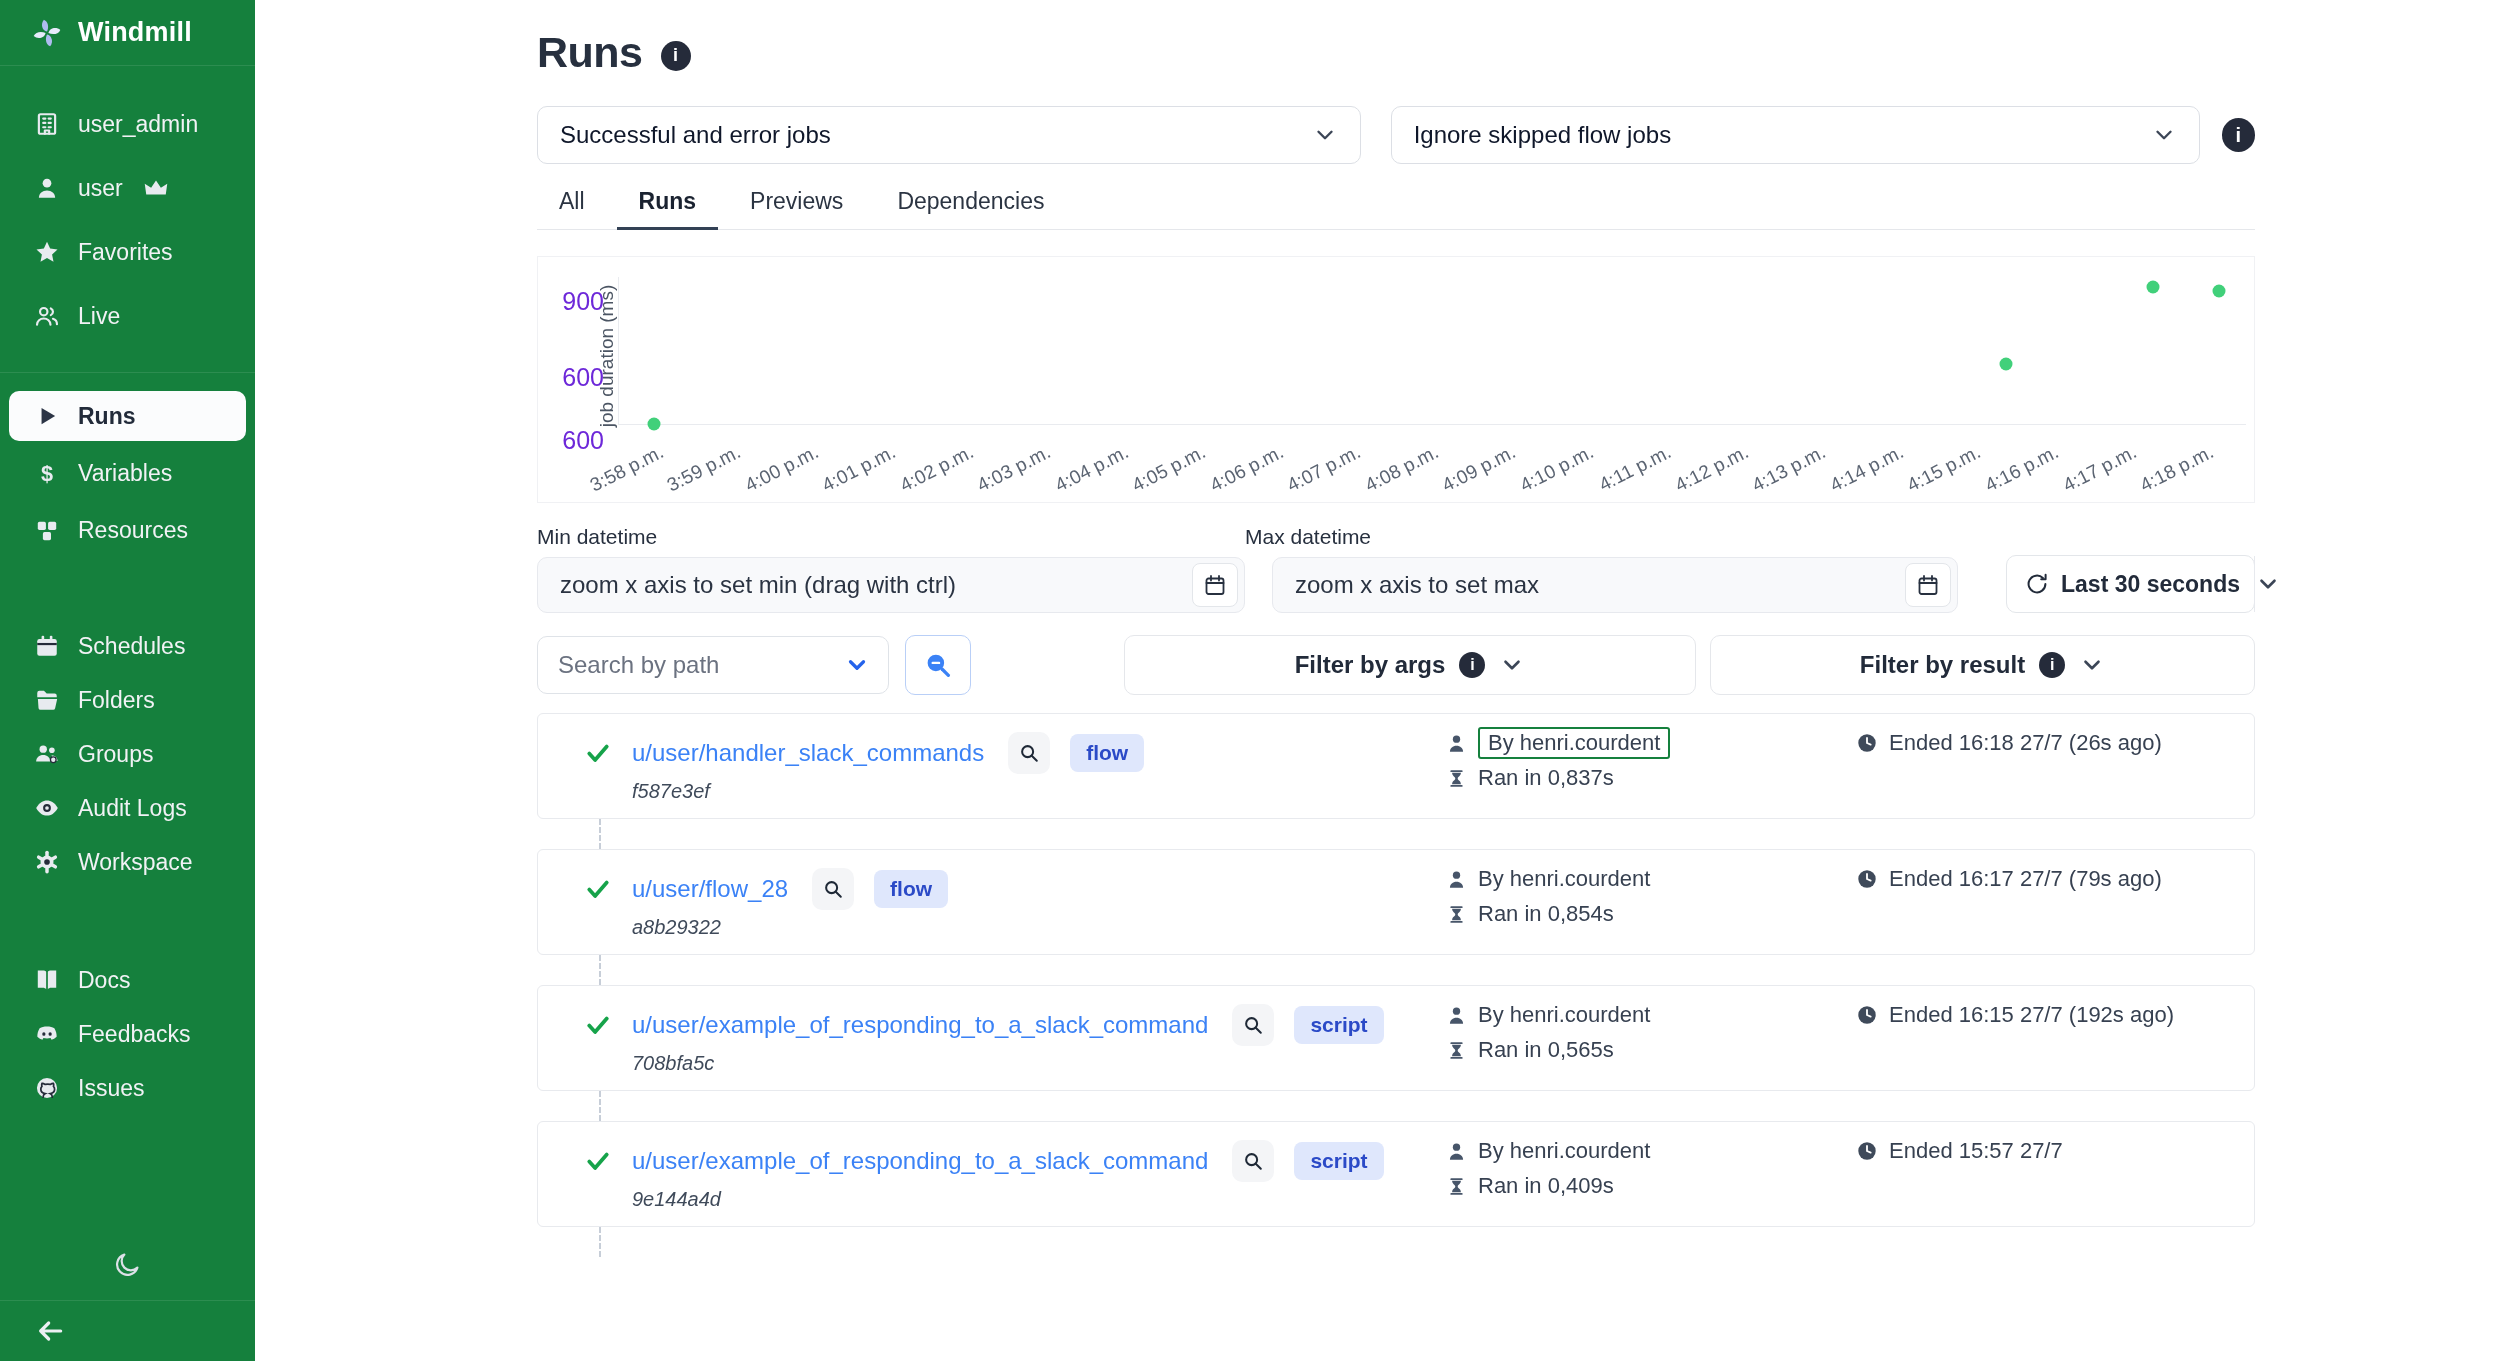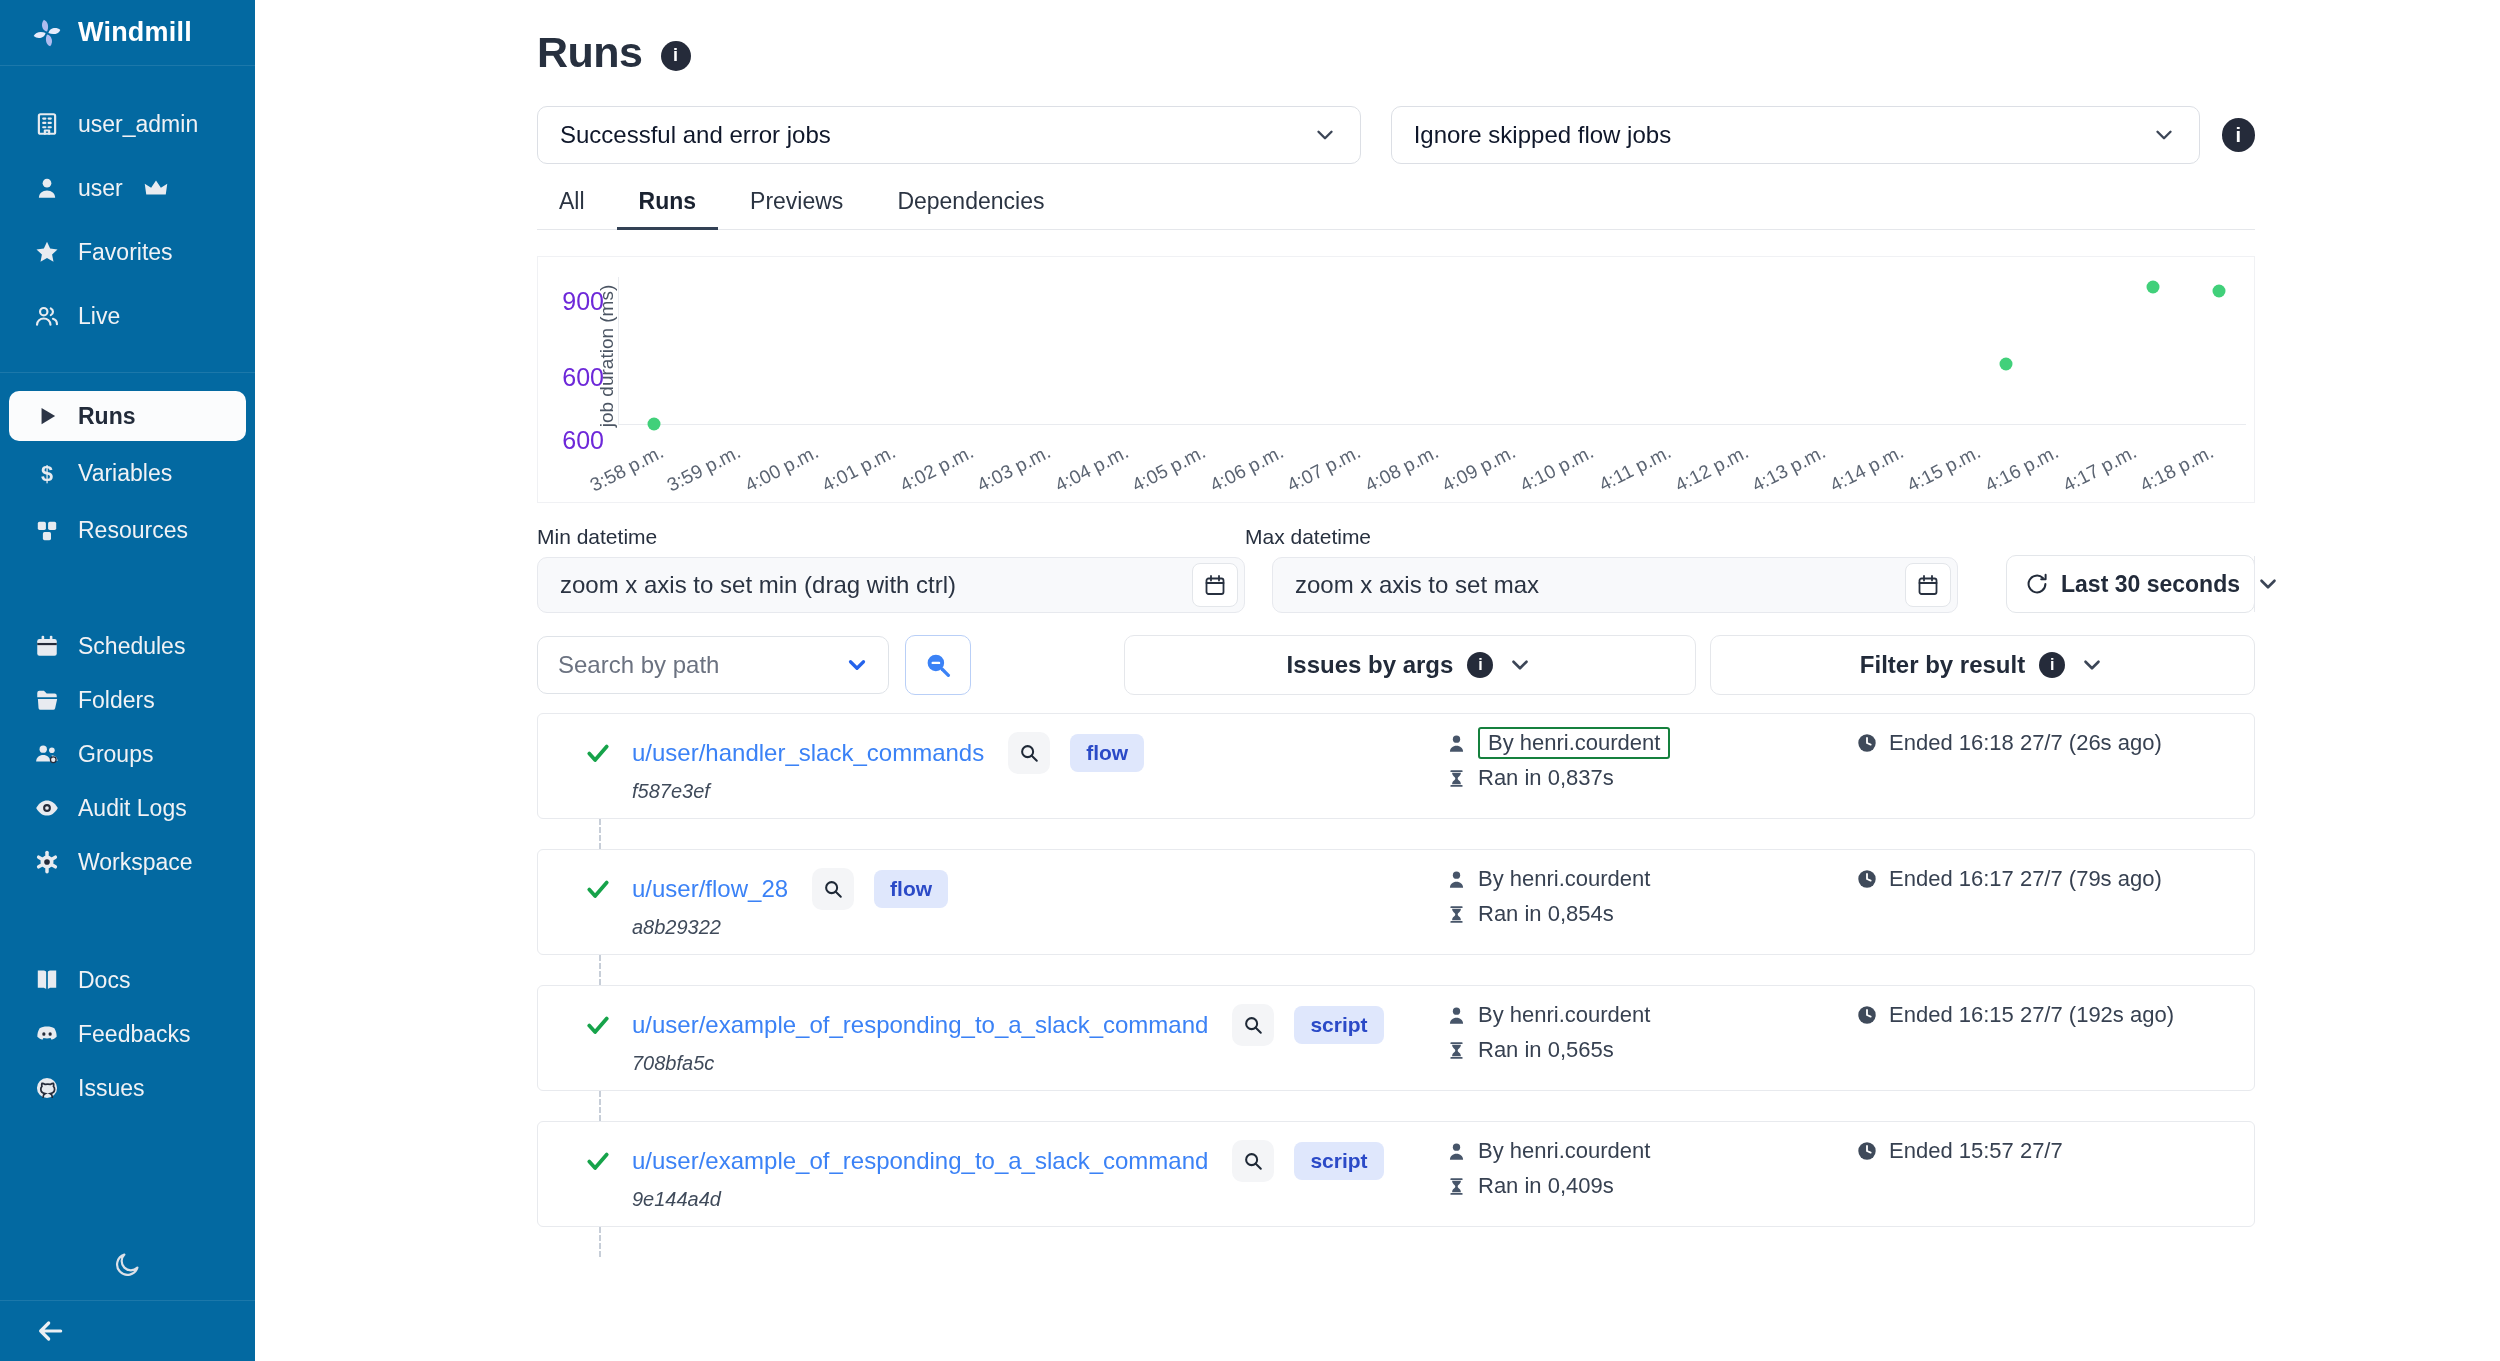--- a/index.html
+++ b/index.html
@@ -1,21 +1,21 @@
 <!DOCTYPE html>
 <html><head>
 <meta charset="utf-8">
 <style>
   * { box-sizing: border-box; margin: 0; padding: 0; }
   html,body { width:2500px; height:1361px; overflow:hidden; background:#ffffff;
     font-family:"Liberation Sans","DejaVu Sans",sans-serif; color:#1f2937; }
 
   
   .sidebar { position:absolute; left:0; top:0; width:255px; height:1361px;
-    background:#0369a1; color:#eef0f4; }
+    background:#15803d; color:#eef0f4; }
   .logo-row { height:66px; display:flex; align-items:center; gap:14px; padding-left:30px;
     border-bottom:1px solid rgba(255,255,255,.10); }
   .logo-row .pinwheel { width:34px; height:34px; }
   .logo-text { font-size:27px; font-weight:700; color:#ffffff; letter-spacing:.2px; }
   .side-group { display:flex; flex-direction:column; }
   .g0 { margin-top:26px; } .g1 { margin-top:14px; } .g2 { margin-top:60px; } .g3 { margin-top:64px; }
   .side-divider { border:none; border-top:1px solid rgba(255,255,255,.10); margin-top:24px; }
   .side-item { display:flex; align-items:center; gap:18px; padding-left:34px; cursor:pointer;
     font-size:23px; font-weight:500; color:#f1f2f5; }
   .g0 .side-item { height:64px; } .g1 .side-item { height:57px; }
@@ -462,21 +462,21 @@
     <div class="search-btn">
       <span class="icon">
         <svg viewBox="0 0 24 24">
           <circle cx="10.3" cy="10.3" r="6.6" fill="#3b82f6"></circle>
           <rect x="6.8" y="9.35" width="7" height="1.9" rx=".95" fill="#ffffff"></rect>
           <path d="M15.2 15.2 L20.3 20.3" stroke="#3b82f6" stroke-width="2.6" stroke-linecap="round"></path>
         </svg>
       </span>
     </div>
     <div class="filter-btn fb-args">
-      <span class="lbl">Issues by args</span>
+      <span class="lbl">Filter by args</span>
       <span class="info-dot md">i</span>
       <span class="chev icon">
         <svg viewBox="0 0 24 24">
             <path d="M6 9 l6 6 6-6" fill="none" stroke="currentColor" stroke-width="2.4" stroke-linecap="round" stroke-linejoin="round"></path>
           </svg>
       </span>
     </div>
     <div class="filter-btn fb-result">
       <span class="lbl">Filter by result</span>
       <span class="info-dot md">i</span>

